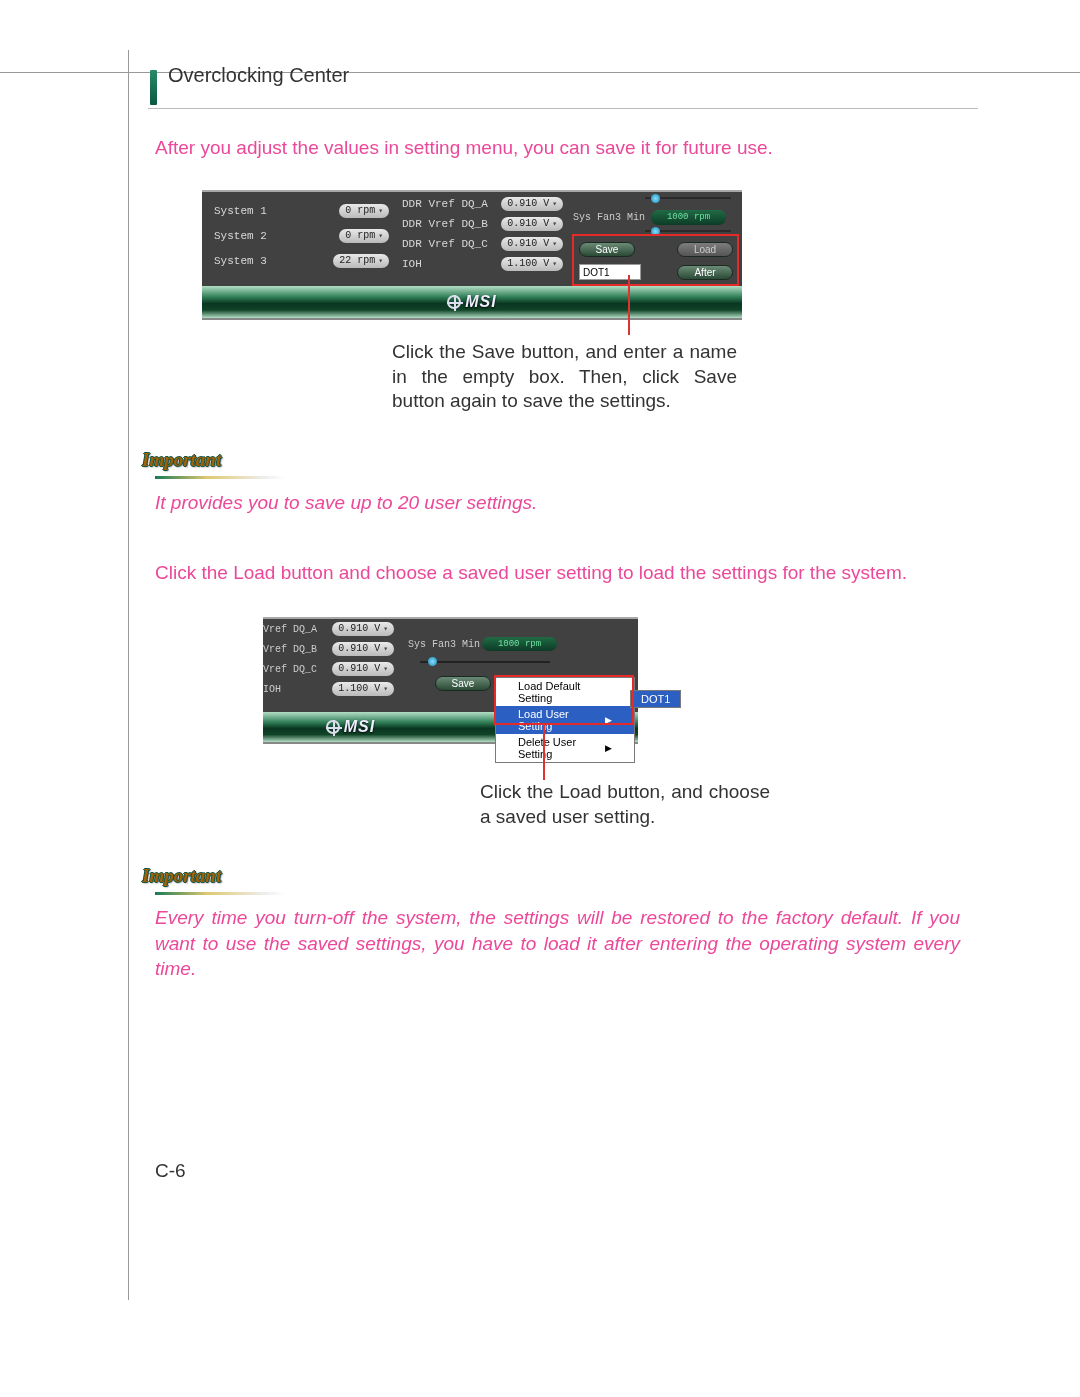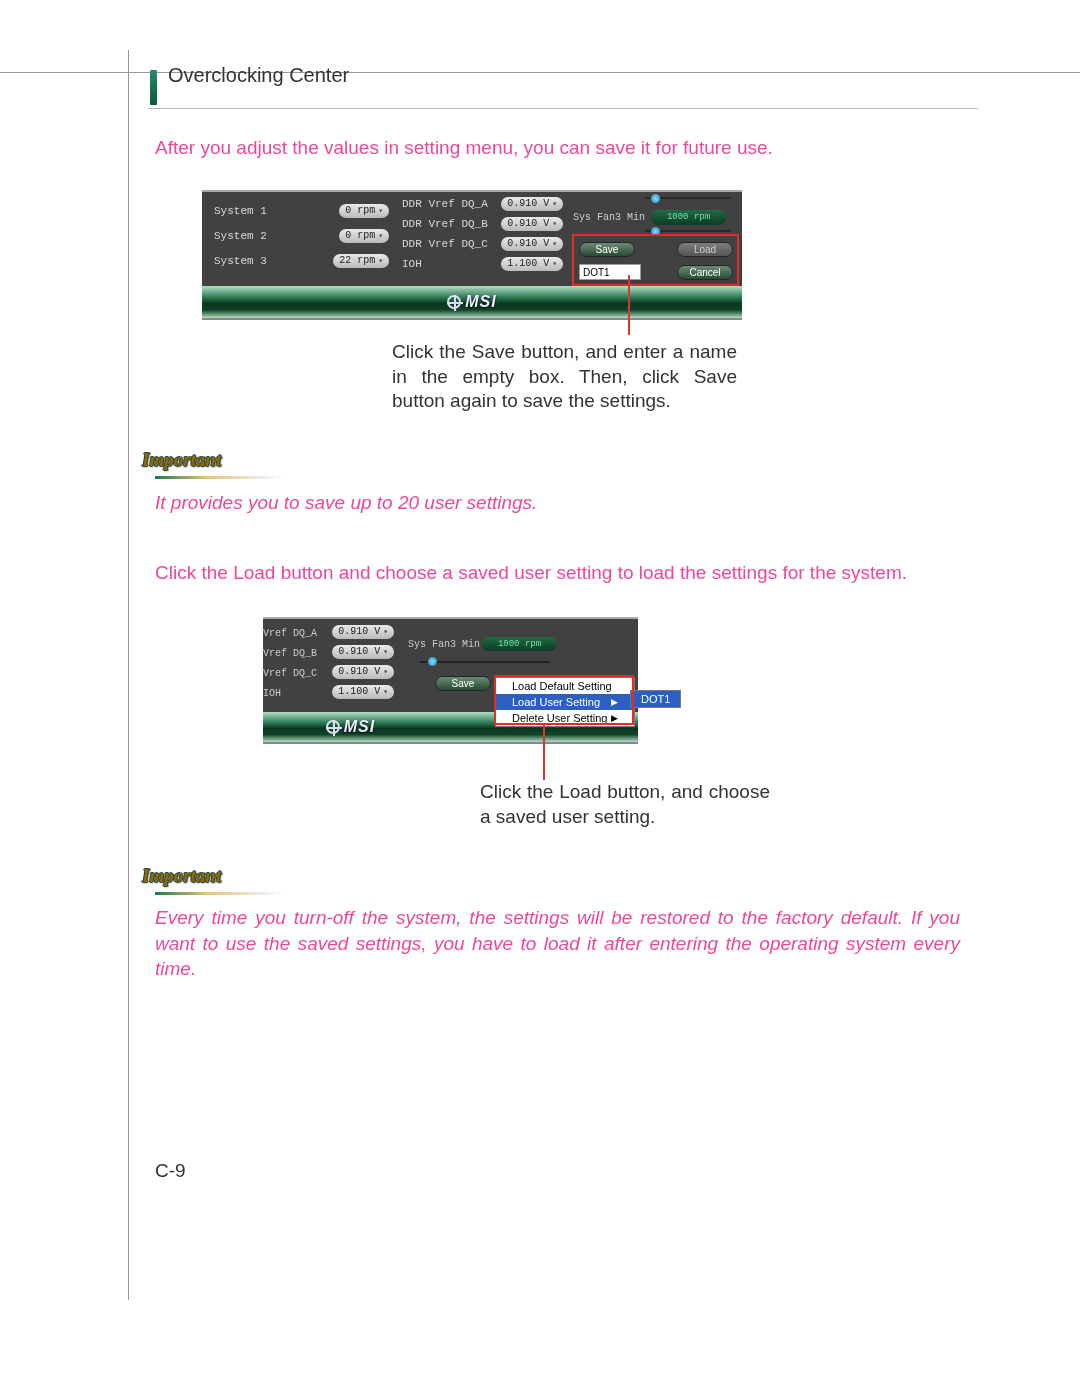--- a/index.html
+++ b/index.html
@@ -67,37 +67,37 @@
   .msi-logo .ring:after{left:-2px;top:5px;width:16px;height:2px}
 
   .pointer-line{position:absolute;background:#d33}
   .p1v{left:628px;top:275px;width:2px;height:60px}
   .callout1{position:absolute;left:392px;top:340px;width:345px;font-size:19px;color:#333;line-height:1.3;text-align:justify}
 
   
   .shot2{position:absolute;left:263px;top:617px;width:375px;height:127px;background:#414141;
     border-top:2px solid #a8a8a8;border-bottom:2px solid #888}
   .shot2 .leftc{position:absolute;left:0;top:0;width:135px}
-  .shot2 .leftc .row{height:20px;display:flex;align-items:flex-end;justify-content:space-between;
+  .shot2 .leftc .row{height:20px;display:flex;align-items:center;justify-content:space-between;
     font:10px "Courier New";color:#ccc;padding-right:4px}
   .shot2 .rightp{position:absolute;left:145px;top:0;width:188px}
   .shot2 .rightp .lbl{position:absolute;left:0;top:20px;font:10px "Courier New";color:#ccc}
   .shot2 .rightp .greenpill{position:absolute;left:74px;top:18px;width:75px;height:14px;
     background:linear-gradient(#206b45,#0d3b26);border-radius:7px;color:#6fe0a0;
     font:9px "Courier New";text-align:center;line-height:14px}
   .shot2 .rightp .slider-track{position:absolute;left:12px;top:42px;width:130px;height:2px;background:#222}
   .shot2 .rightp .slider-knob{position:absolute;top:-4px;left:8px;width:9px;height:9px;border-radius:50%;
     background:radial-gradient(#88ddff,#1589b0)}
   .shot2 .btnrow{position:absolute;left:172px;top:57px;width:130px;display:flex;justify-content:space-between}
   .shot2 .shot-footer{height:30px}
   .shot2 .shot-footer .msi-logo{position:relative;left:-100px}
 
   .menu{position:absolute;left:495px;top:677px;width:140px;background:#fff;border:1px solid #7a7a7a;
     font:11px Arial}
-  .menu .mi{padding:2px 16px;display:flex;justify-content:space-between;align-items:center;color:#000}
+  .menu .mi{padding:2px 22px;display:flex;justify-content:space-between;align-items:center;color:#000}
   .menu .mi.sel{background:#2b5fc1;color:#fff}
   .menu .ar{font-size:9px}
   .submenu{position:absolute;left:630px;top:690px;background:#fff;border:1px solid #7a7a7a;
     font:11px Arial}
   .submenu .mi{padding:2px 10px;background:#2b5fc1;color:#fff}
   .redbox2{position:absolute;left:494px;top:675px;width:140px;height:50px;border:2px solid #e52a2a}
   .p2v{left:543px;top:725px;width:2px;height:55px}
   .callout2{position:absolute;left:480px;top:780px;width:290px;font-size:19px;color:#333;line-height:1.3;text-align:justify}
 </style>
 </head>
@@ -175,21 +175,21 @@
         <div class="slider-knob" style="left:6px"></div>
       </div>
   </div>
   <div class="redbox1"></div>
   <div class="btnrow">
     <span class="btn">Save</span>
     <span class="btn disabled">Load</span>
   </div>
   <div class="inrow">
     <span class="namebox">DOT1</span>
-    <span class="btn">Cancel</span>
+    <span class="btn">After</span>
   </div>
   <div class="shot-footer">
     <span class="msi-logo">
         <span class="ring"></span>
         <span>MSI</span>
       </span>
   </div>
 </div>
 <div class="pointer-line p1v"></div>
 <div class="callout1">Click the Save button, and enter a name in the empty box. Then, click Save button again to save the settings.</div>
@@ -266,13 +266,13 @@
   <div class="mi">DOT1</div>
 </div>
 <div class="redbox2"></div>
 <div class="pointer-line p2v"></div>
 <div class="callout2">Click the Load button, and choose a saved user setting.</div>
 
 <div class="important-tag b">Important</div>
 <div class="important-rule b"></div>
 <div class="body-text note2">Every time you turn-off the system, the settings will be restored to the factory default. If you want to use the saved settings, you have to load it after entering the operating system every time.</div>
 
-<div class="pagenum">C-9</div>
+<div class="pagenum">C-6</div>
 
 </body></html>

